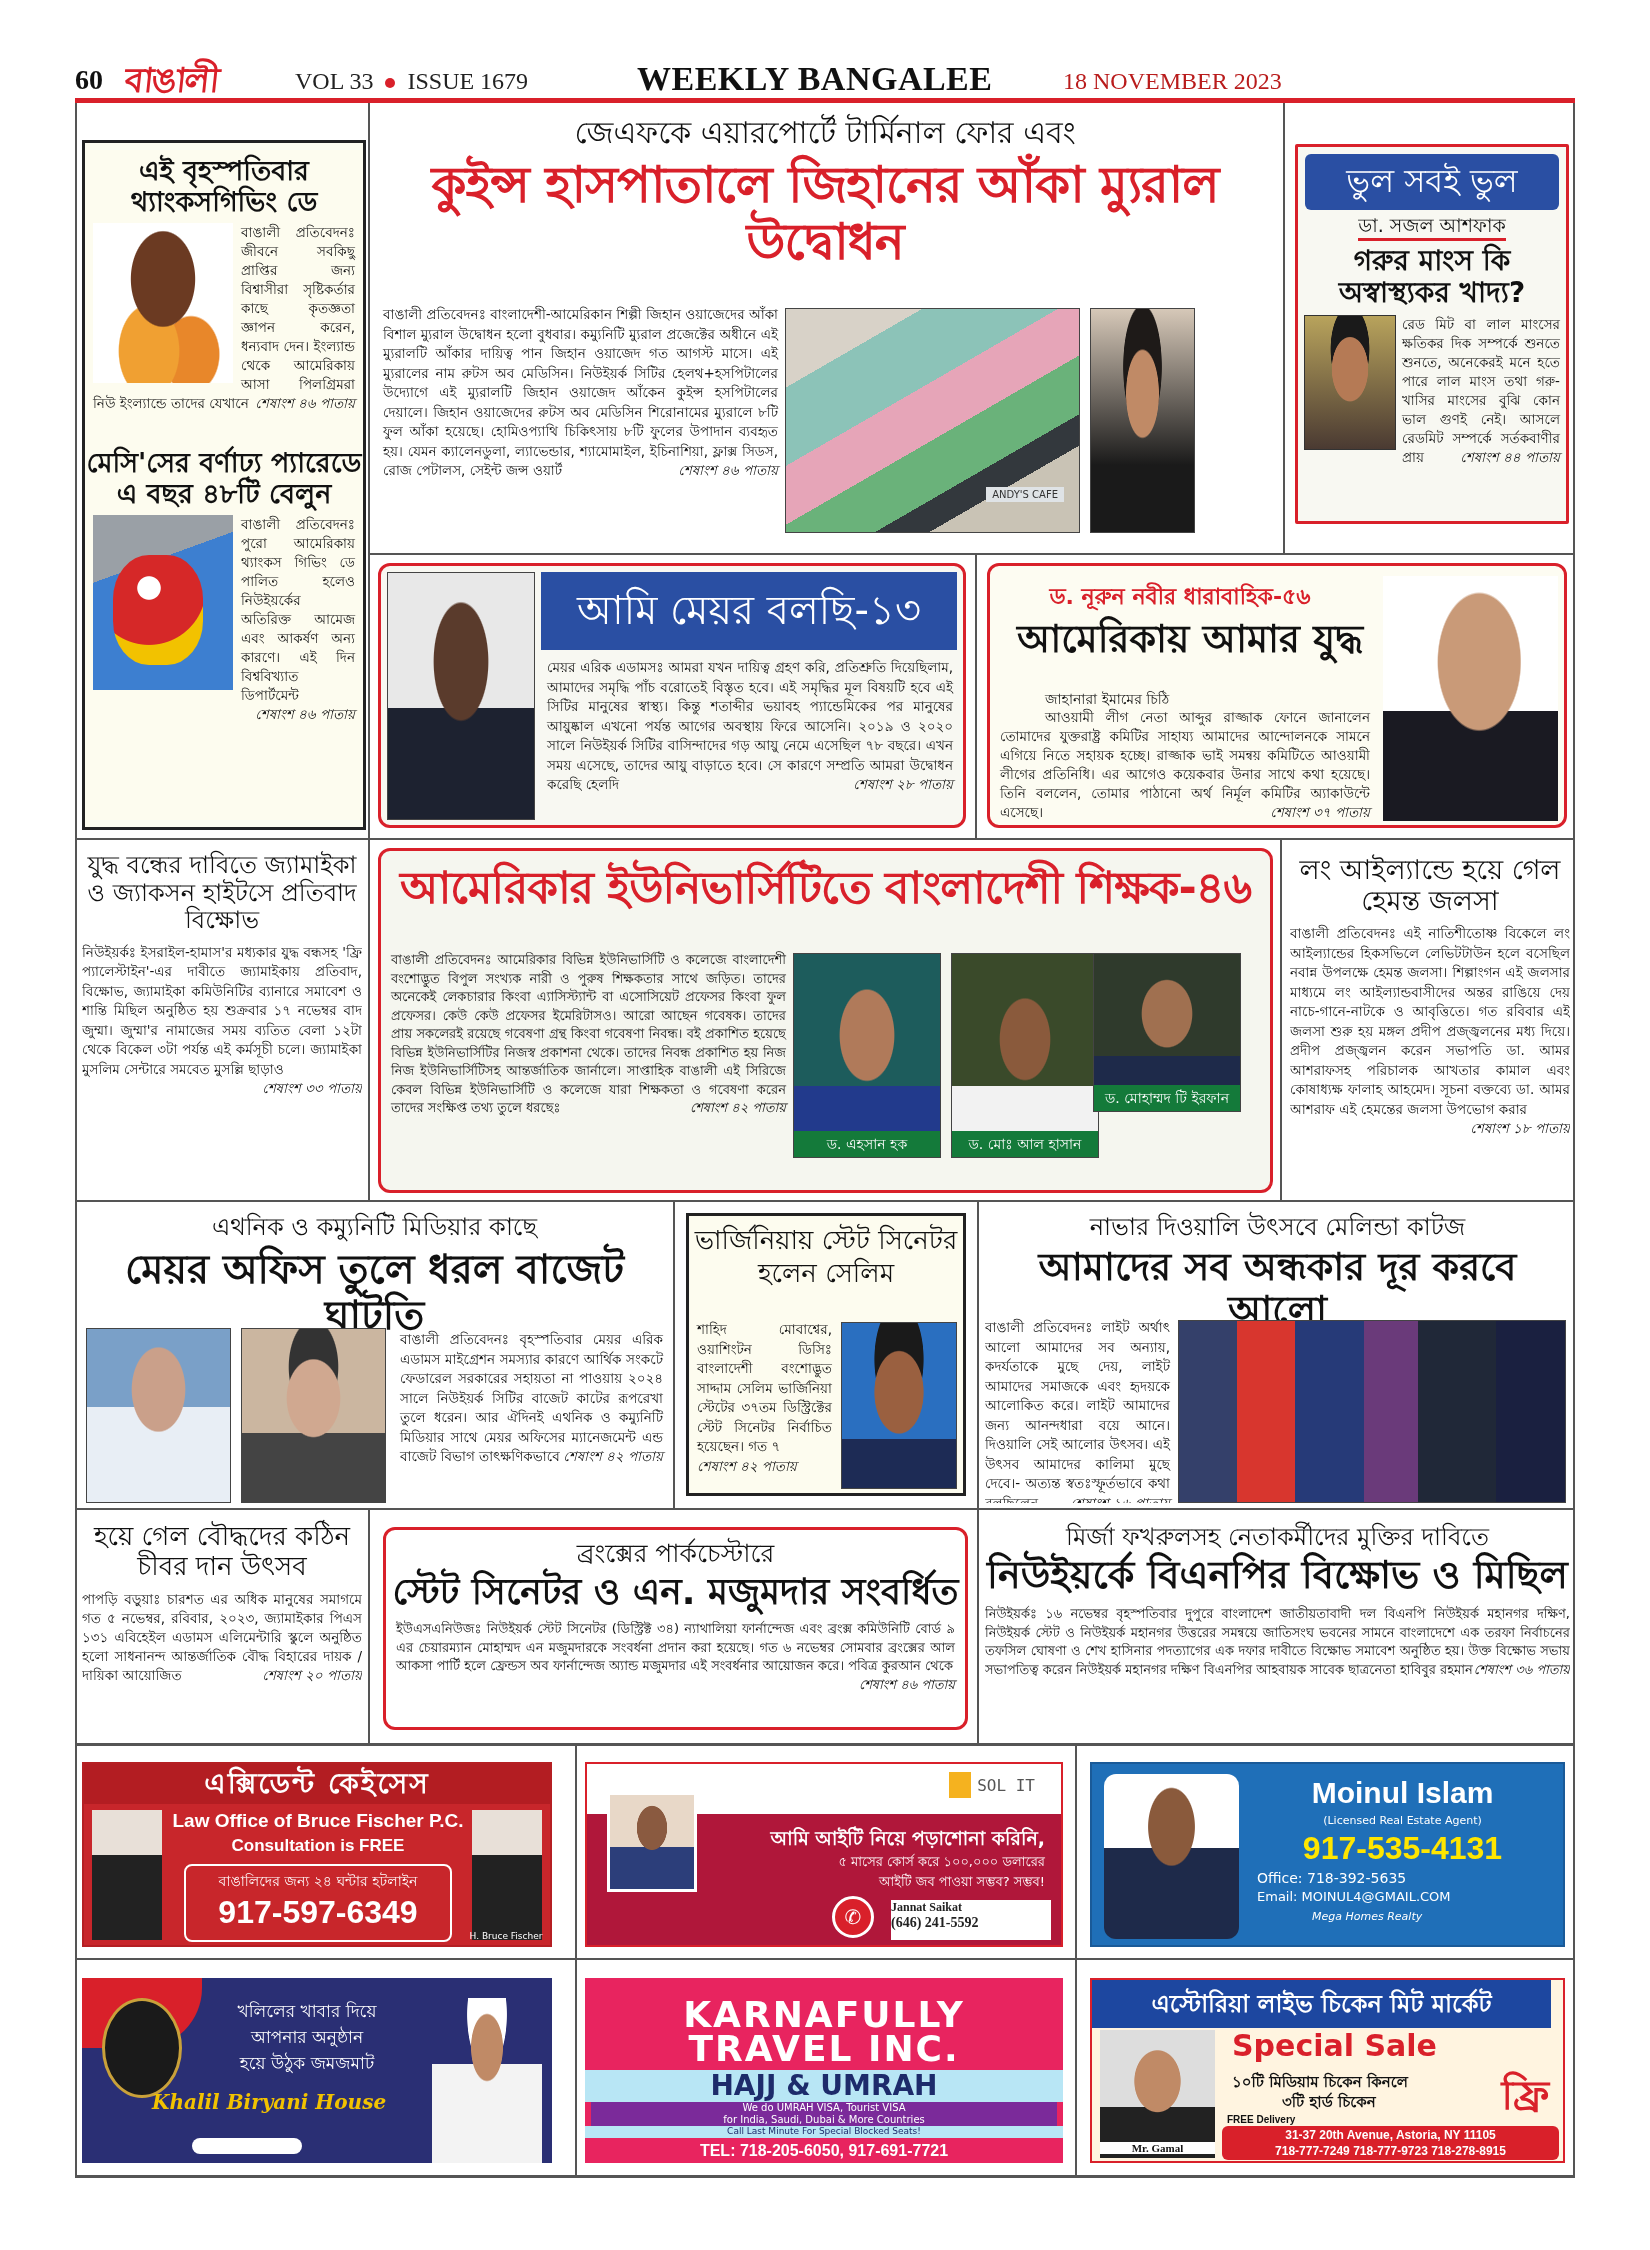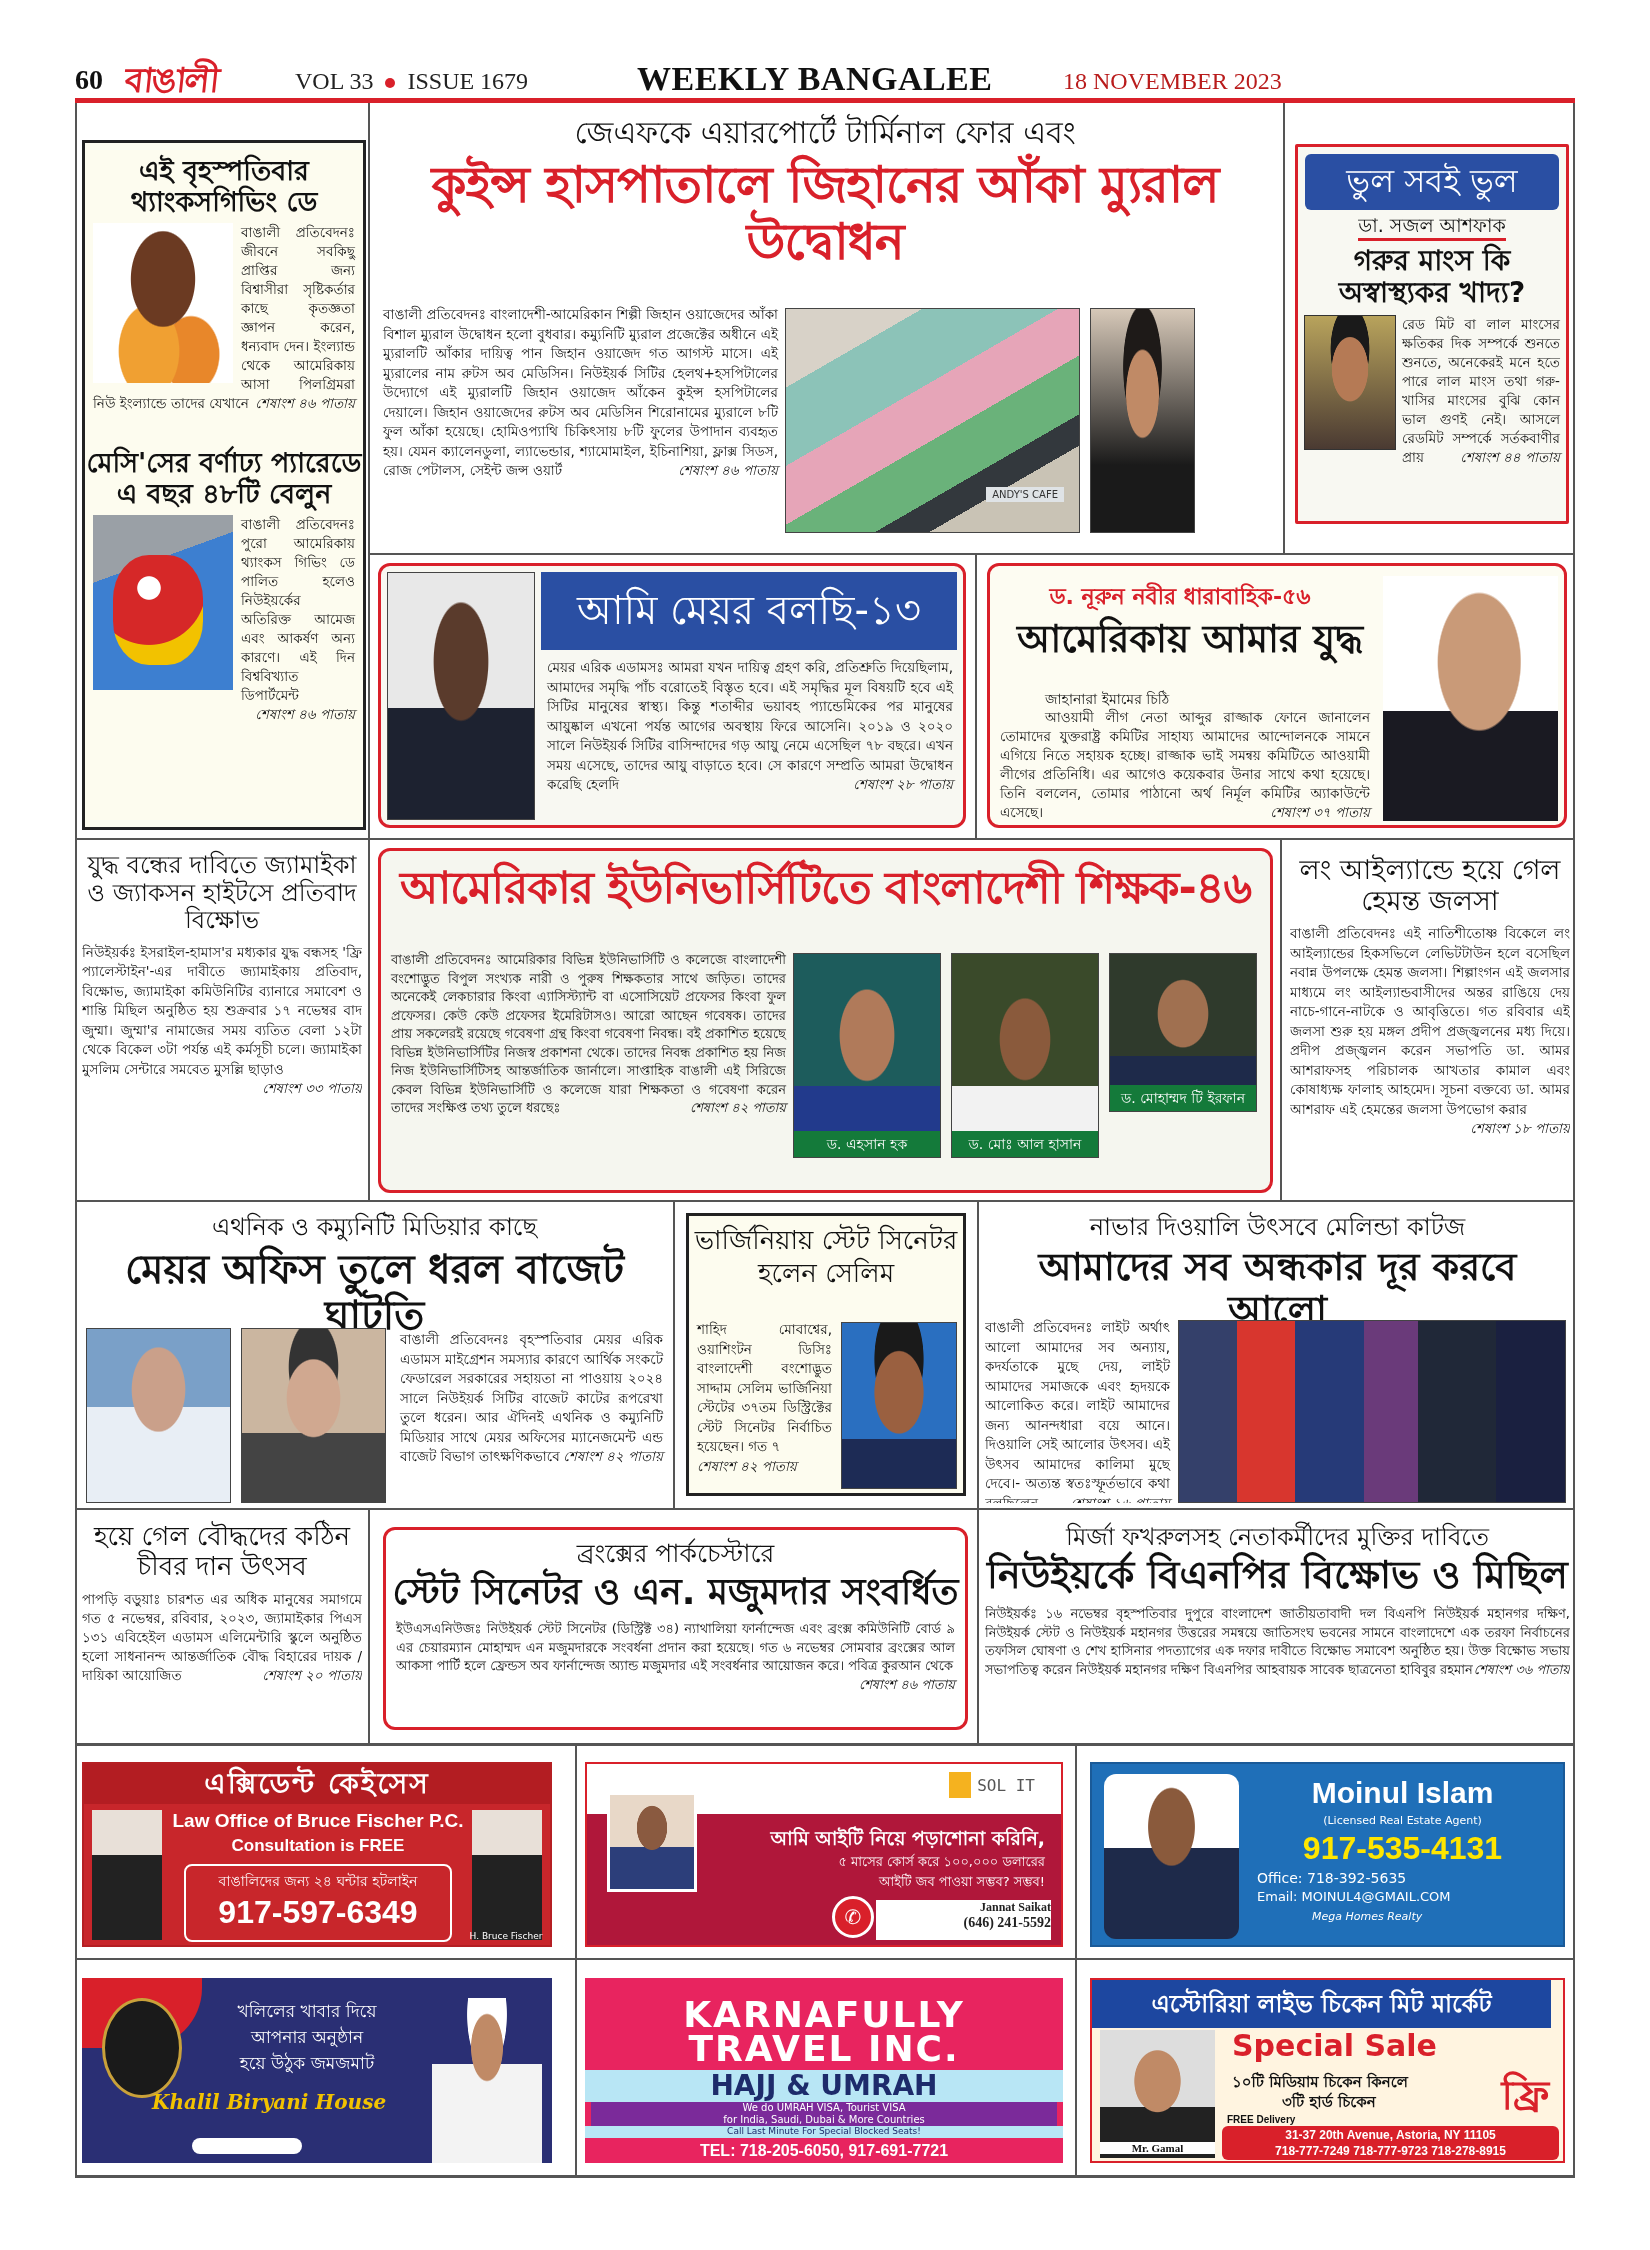--- a/index.html
+++ b/index.html
@@ -120,21 +120,21 @@
 
 <div class="box redbox" style="left:378px;top:848px;width:895px;height:345px;background:#f5f6ef">
   <div class="hd red" style="font-size:44px;margin-top:12px;letter-spacing:-1px">আমেরিকার ইউনিভার্সিটিতে বাংলাদেশী শিক্ষক-৪৬</div>
   <div class="body" style="position:absolute;left:10px;top:100px;width:395px;font-size:13px;line-height:18.5px"><span>বাঙালী প্রতিবেদনঃ আমেরিকার বিভিন্ন ইউনিভার্সিটি ও কলেজে বাংলাদেশী বংশোদ্ভুত বিপুল সংখ্যক নারী ও পুরুষ শিক্ষকতার সাথে জড়িত। তাদের অনেকেই লেকচারার কিংবা এ্যাসিস্ট্যান্ট বা এসোসিয়েট প্রফেসর কিংবা ফুল প্রফেসর। কেউ কেউ প্রফেসর ইমেরিটাসও। আরো আছেন গবেষক। তাদের প্রায় সকলেরই রয়েছে গবেষণা গ্রন্থ কিংবা গবেষণা নিবন্ধ। বই প্রকাশিত হয়েছে বিভিন্ন ইউনিভার্সিটির নিজস্ব প্রকাশনা থেকে। তাদের নিবন্ধ প্রকাশিত হয় নিজ নিজ ইউনিভার্সিটিসহ আন্তর্জাতিক জার্নালে। সাপ্তাহিক বাঙালী এই সিরিজে কেবল বিভিন্ন ইউনিভার্সিটি ও কলেজে যারা শিক্ষকতা ও গবেষণা করেন তাদের সংক্ষিপ্ত তথ্য তুলে ধরছেঃ</span> <span class="cont">শেষাংশ ৪২ পাতায়</span></div>
   <div class="photo" style="left:412px;top:102px;width:148px;height:205px;background:radial-gradient(ellipse at 50% 40%,#b07a5a 0 26%,transparent 27%),linear-gradient(#1d5c5c 0 65%,#223a8c 65%)">
       <div class="cap">ড. এহসান হক</div>
     </div>
   <div class="photo" style="left:570px;top:102px;width:148px;height:205px;background:radial-gradient(ellipse at 50% 42%,#8a5a3c 0 24%,transparent 25%),linear-gradient(#3a4a2a 0 65%,#f2f2f2 65%)">
       <div class="cap">ড. মোঃ আল হাসান</div>
     </div>
-  <div class="photo" style="left:728px;top:102px;width:148px;height:159px;background:radial-gradient(ellipse at 50% 38%,#a07050 0 24%,transparent 25%),linear-gradient(#2f3a2c 0 65%,#1e2a4a 65%)">
+  <div class="photo" style="left:712px;top:102px;width:148px;height:159px;background:radial-gradient(ellipse at 50% 38%,#a07050 0 24%,transparent 25%),linear-gradient(#2f3a2c 0 65%,#1e2a4a 65%)">
       <div class="cap">ড. মোহাম্মদ টি ইরফান</div>
     </div>
 </div>
 
 <div class="box" style="left:1290px;top:848px;width:280px;height:345px">
   <div class="hd" style="font-size:27px;font-weight:400;margin-top:6px">লং আইল্যান্ডে হয়ে গেল হেমন্ত জলসা</div>
   <div class="body" style="margin-top:8px;font-size:13.5px;line-height:19.5px"><span>বাঙালী প্রতিবেদনঃ এই নাতিশীতোষ্ণ বিকেলে লং আইল্যান্ডের হিকসভিলে লেভিটটাউন হলে বসেছিল নবান্ন উপলক্ষে হেমন্ত জলসা। শিল্পাংগন এই জলসার মাধ্যমে লং আইল্যান্ডবাসীদের অন্তর রাঙিয়ে দেয় নাচে-গানে-নাটকে ও আবৃত্তিতে। গত রবিবার এই জলসা শুরু হয় মঙ্গল প্রদীপ প্রজ্জ্বলনের মধ্য দিয়ে। প্রদীপ প্রজ্জ্বলন করেন সভাপতি ডা. আমর আশরাফসহ পরিচালক আখতার কামাল এবং কোষাধ্যক্ষ ফালাহ আহমেদ। সূচনা বক্তব্যে ডা. আমর আশরাফ এই হেমন্তের জলসা উপভোগ করার</span> <span class="cont">শেষাংশ ১৮ পাতায়</span></div>
 </div>
 
 <div class="box" style="left:82px;top:1208px;width:585px;height:295px">
@@ -192,21 +192,21 @@
   <div style="position:absolute;left:0;top:0;right:0;height:50px;background:#fff"></div>
   <div style="position:absolute;right:26px;top:8px;display:flex;align-items:center;gap:6px">
     <span style="display:inline-block;width:22px;height:26px;background:#f5b21f"></span>
     <span style="font:400 16px 'DejaVu Sans Mono',monospace;color:#555">SOL IT</span>
   </div>
   <div style="position:absolute;left:20px;top:28px;width:90px;height:100px;background:radial-gradient(ellipse at 50% 35%,#8a5a40 0 25%,transparent 26%),linear-gradient(#e8d8c8 0 55%,#2c3e7a 55%);border:3px solid #fff"></div>
   <div style="position:absolute;right:16px;top:60px;color:#fff;font-weight:700;font-size:19px;text-align:right">আমি আইটি নিয়ে পড়াশোনা করিনি,</div>
   <div style="position:absolute;right:16px;top:88px;color:#fff;font-size:13px;text-align:right">৫ মাসের কোর্স করে ১০০,০০০ ডলারের</div>
   <div style="position:absolute;right:16px;top:108px;color:#fff;font-size:13px;text-align:right">আইটি জব পাওয়া সম্ভব? সম্ভব!</div>
   <div style="position:absolute;left:245px;top:132px;width:42px;height:42px;border-radius:50%;background:#d9202a;border:3px solid #fff;color:#fff;text-align:center;line-height:36px;font-size:20px">✆</div>
-  <div style="position:absolute;right:10px;top:136px;width:175px;height:40px;background:#fff;text-align:right;padding-right:0">
+  <div style="position:absolute;right:10px;top:136px;width:160px;height:40px;background:#fff;text-align:left;padding-right:0">
     <div style="font:700 12px 'Liberation Serif',serif;color:#222">Jannat Saikat</div>
     <div style="font:700 14px 'Liberation Serif',serif;color:#222">(646) 241-5592</div>
   </div>
 </div>
 
 <div class="ad" style="left:1090px;top:1762px;width:475px;height:185px;background:#1f6fb8;border:2px solid #1a5a98">
   <div style="position:absolute;left:12px;top:10px;width:135px;height:165px;border-radius:12px;background:radial-gradient(ellipse at 50% 32%,#8a5a3c 0 24%,transparent 25%),linear-gradient(#fff 0 45%,#1e2a4a 45%)"></div>
   <div style="position:absolute;left:160px;top:12px;right:10px;color:#fff;font:700 30px 'Liberation Sans',sans-serif;text-align:center">Moinul Islam</div>
   <div style="position:absolute;left:160px;top:50px;right:10px;color:#fff;font-size:11px;text-align:center">(Licensed Real Estate Agent)</div>
   <div style="position:absolute;left:160px;top:66px;right:10px;color:#ffe600;font:700 32px 'Liberation Sans',sans-serif;text-align:center">917-535-4131</div>

